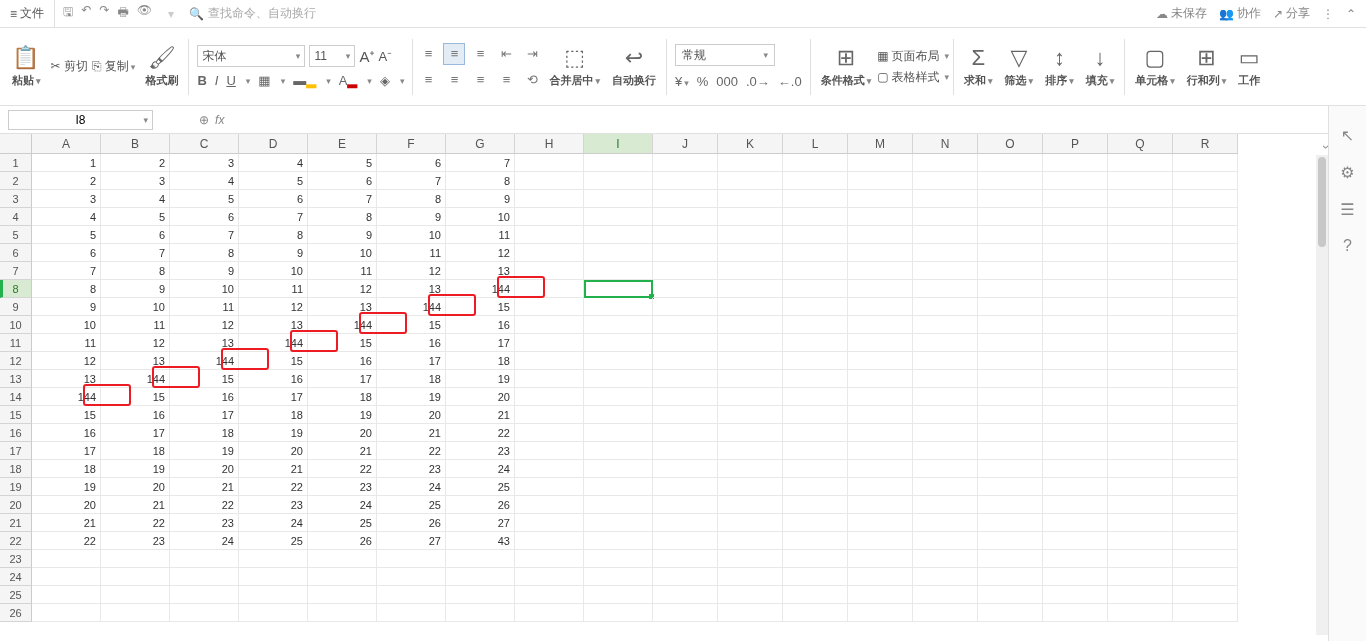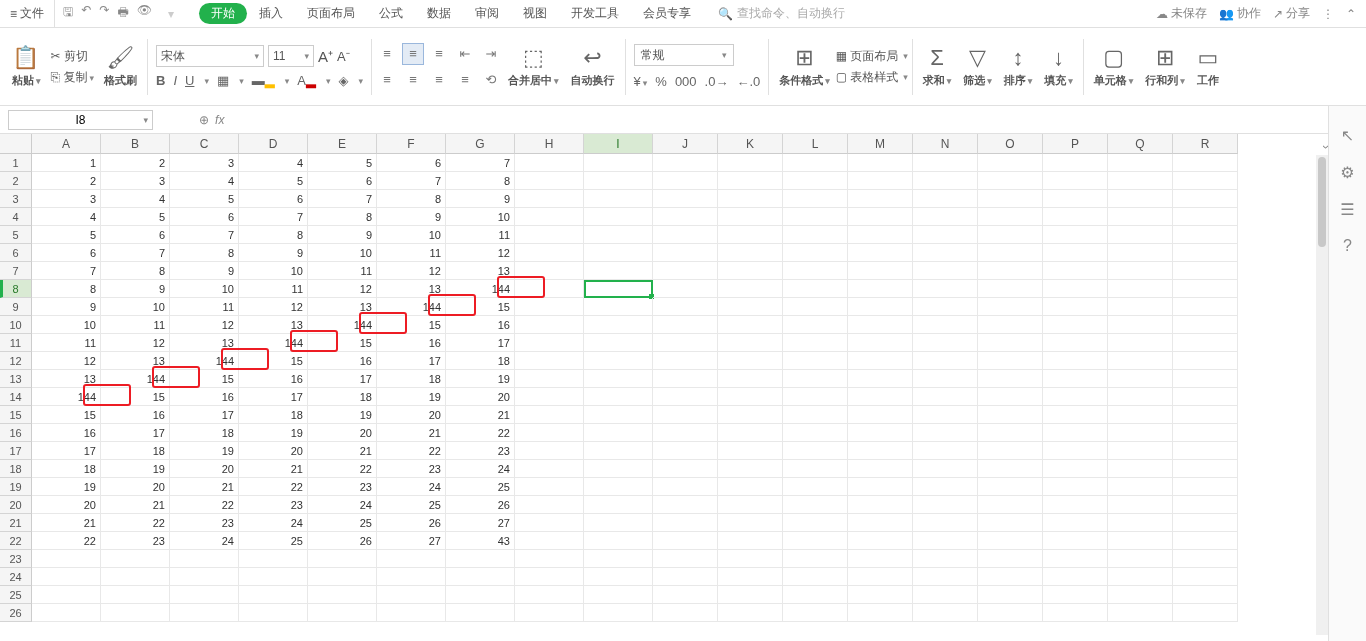--- a/index.html
+++ b/index.html
@@ -63,52 +63,41 @@
 <div class="topbar">
   <div class="file-tab">≡ <span>文件</span></div>
   <div class="tab-icons">
     <span>🖫</span>
     <span>↶</span>
     <span>↷</span>
     <span>🖶</span>
     <span>👁</span>
   </div>
   <span style="color:#ccc;margin-left:8px">▾</span>
-  <div class="tabs" id="tabs">
-      <div class="tab active">开始</div>
-      <div class="tab">插入</div>
-      <div class="tab">页面布局</div>
-      <div class="tab">公式</div>
-      <div class="tab">数据</div>
-      <div class="tab">审阅</div>
-      <div class="tab">视图</div>
-      <div class="tab">开发工具</div>
-      <div class="tab">会员专享</div>
-    </div>
   <div class="search-box">
     <span>🔍</span>
     <span>查找命令、自动换行</span>
   </div>
   <div class="right-top">
     <div class="item">☁ <span>未保存</span></div>
     <div class="item">👥 <span>协作</span></div>
     <div class="item">↗ <span>分享</span></div>
     <span>⋮</span>
     <span>⌃</span>
   </div>
 </div>
 
 <div class="ribbon">
   <div class="ribbon-group">
     <div class="big-btn">
         <span class="big-icon">📋</span>
         <span class="small-label"><span>粘贴</span><span class="dd">▾</span></span>
       </div>
   </div>
-  <div style="display:flex;flex-direction:column;gap:4px;padding:0 4px">
+  <div style="display:flex;flex-direction:row;gap:4px;padding:0 4px">
     <div>✂ <span>剪切</span></div>
     <div>⎘ <span>复制</span><span class="dd">▾</span></div>
   </div>
   <div class="ribbon-group">
     <div class="big-btn">
         <span class="big-icon">🖌</span>
         <span class="small-label">格式刷</span>
       </div>
   </div>
   <div class="ribbon-sep"></div>

